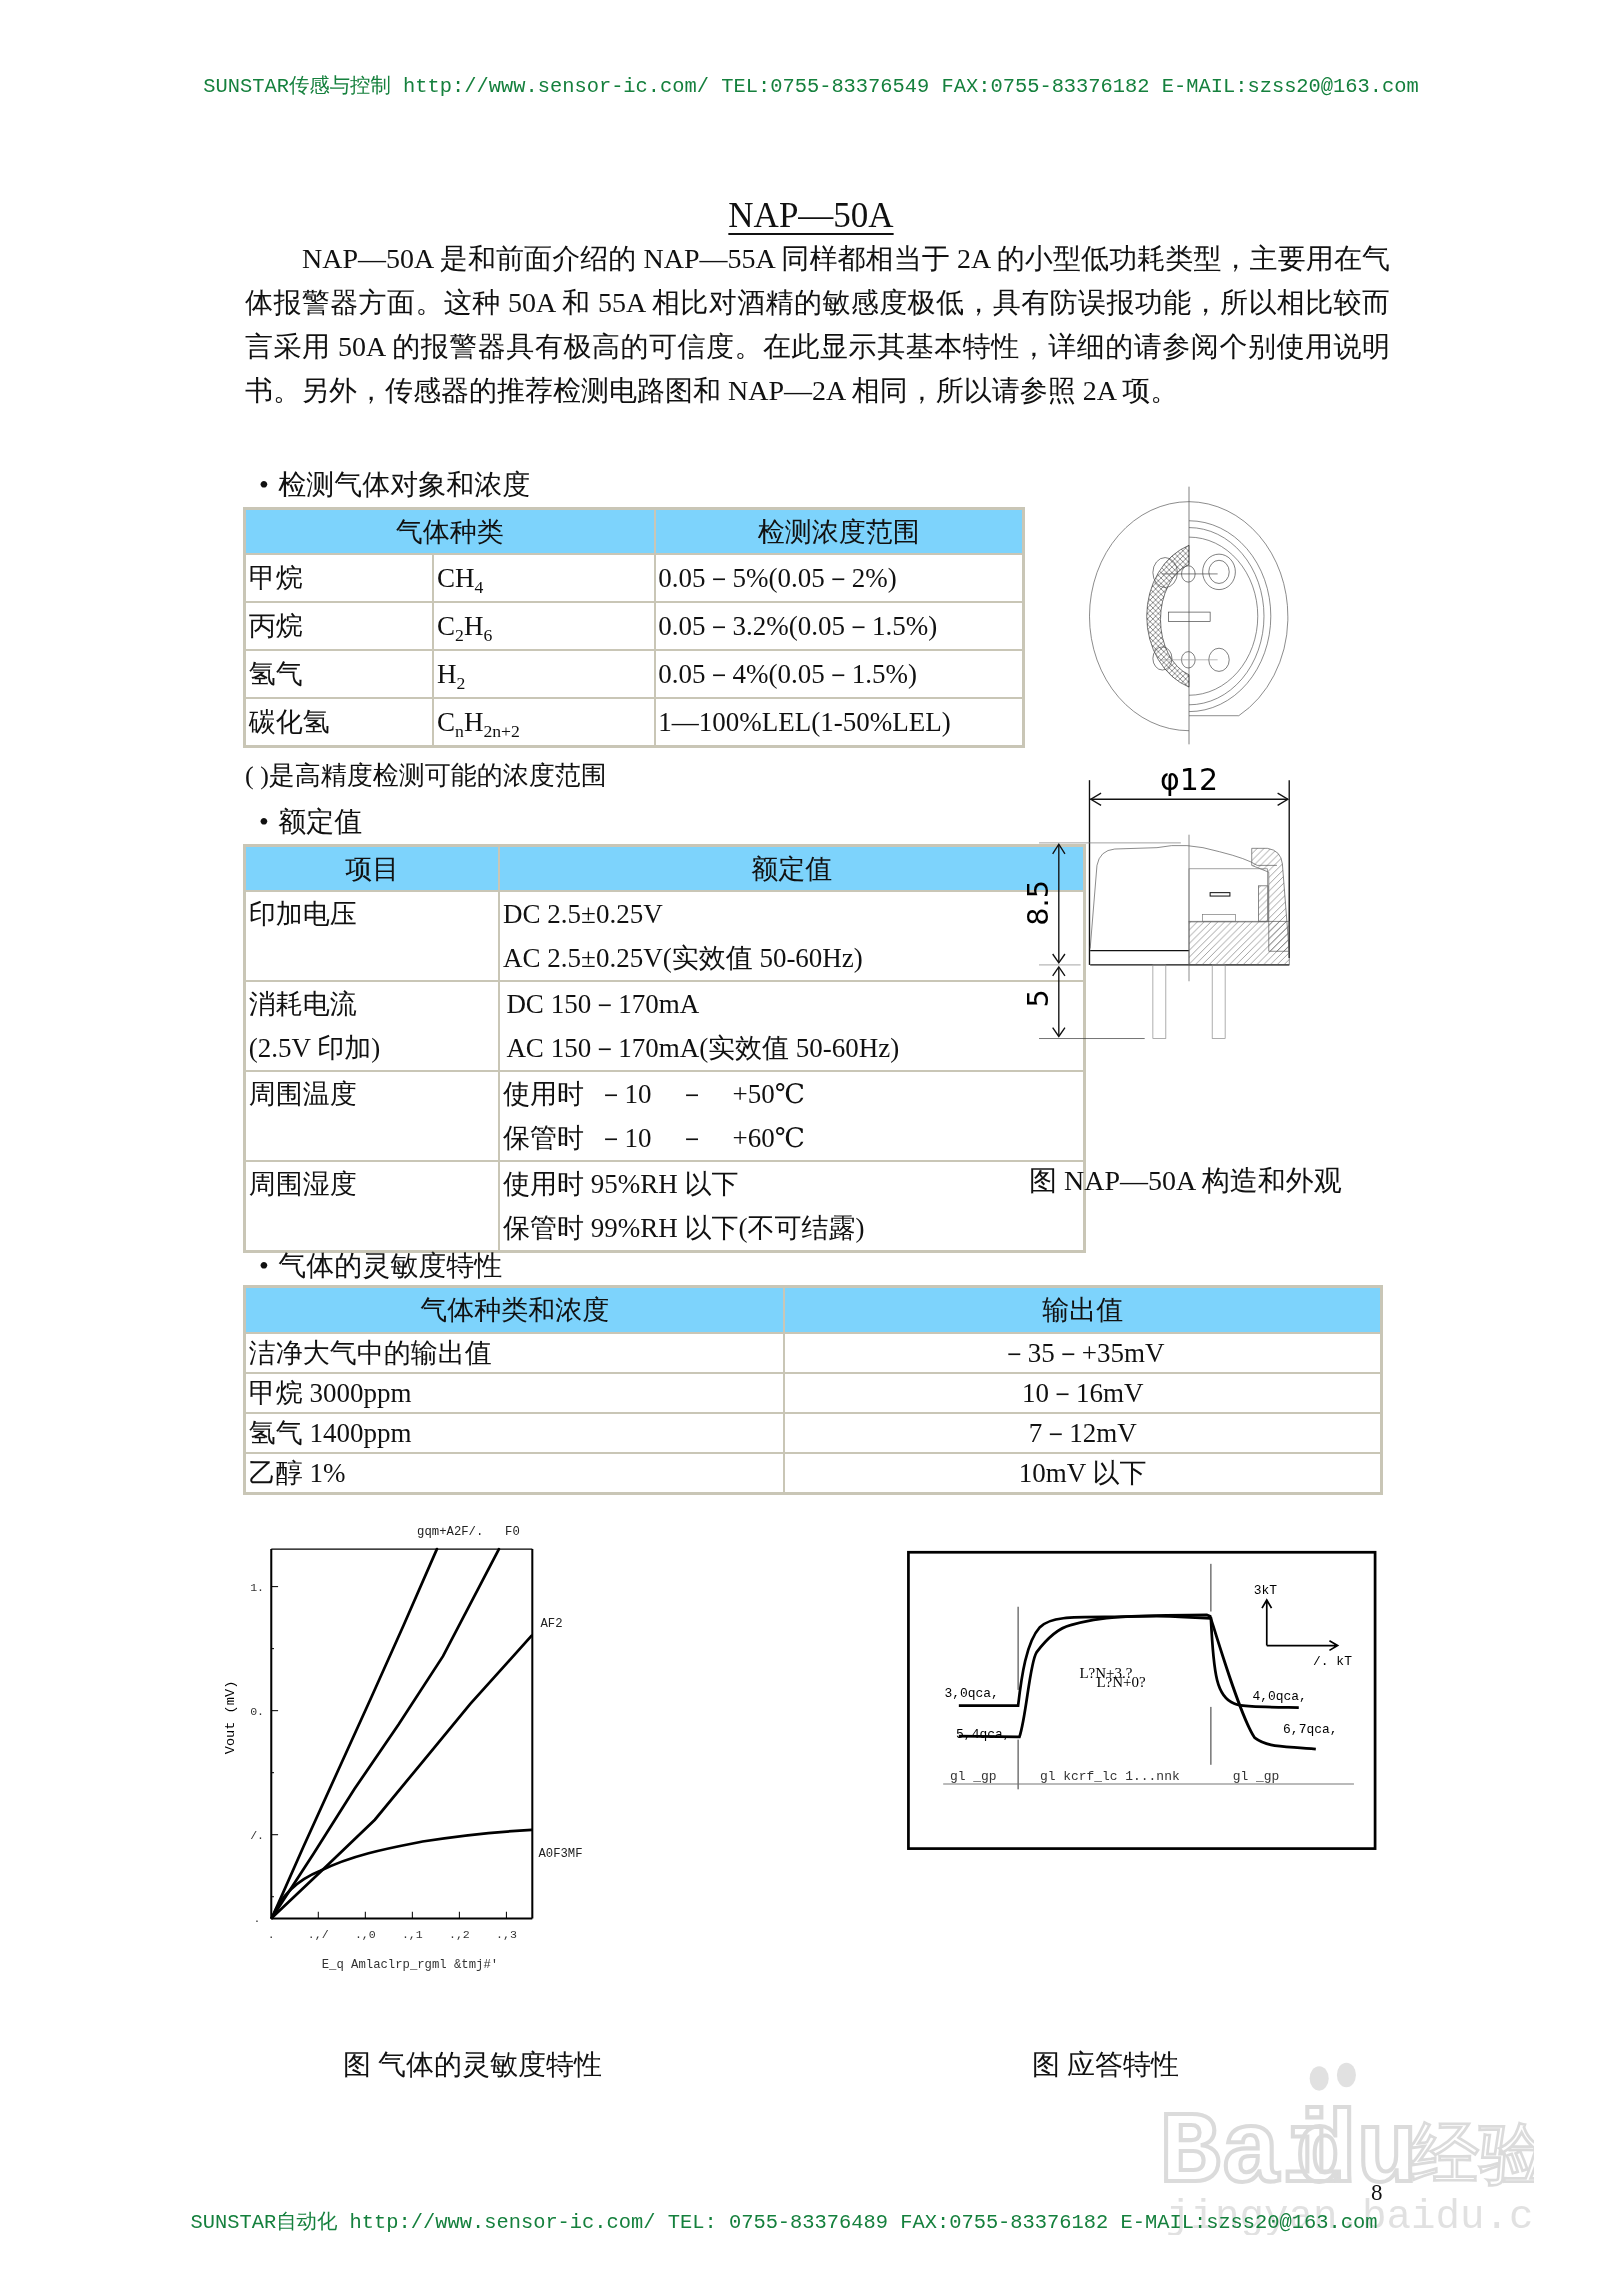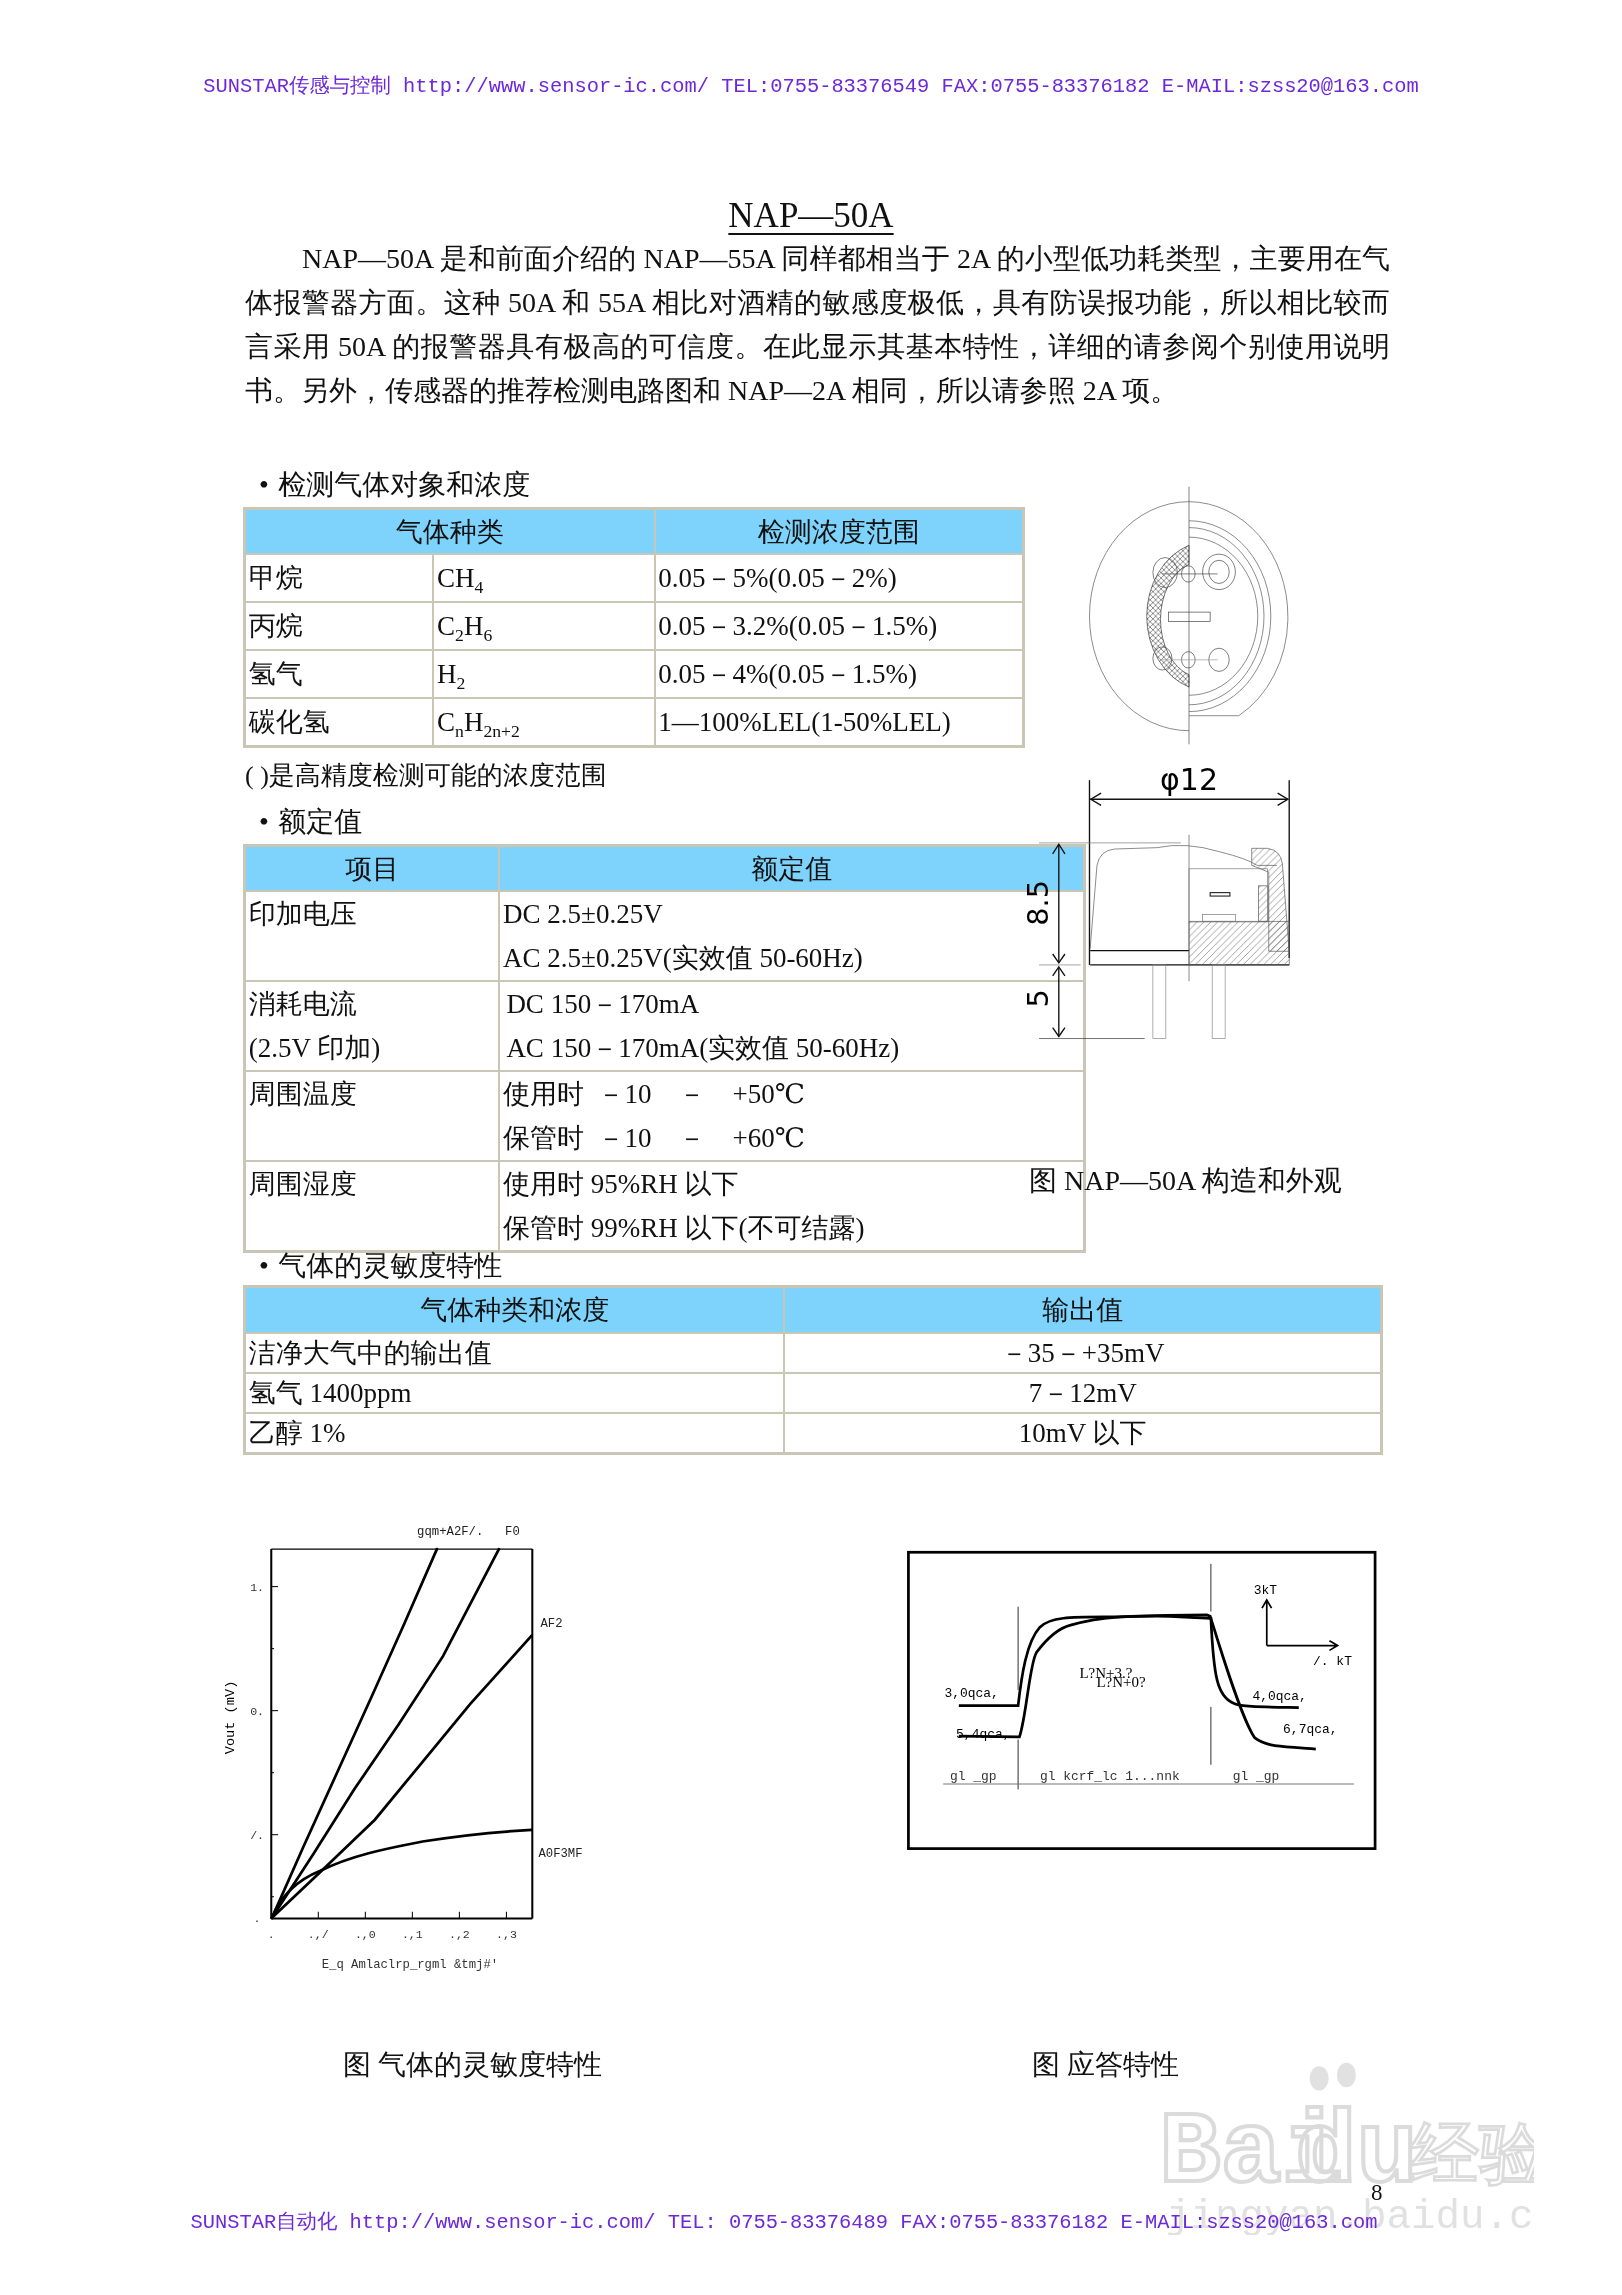--- a/index.html
+++ b/index.html
@@ -1,19 +1,19 @@
 <!DOCTYPE html>
 <html style="font-size:11px"><head>
 <meta charset="utf-8">
 <style>
   html, body { margin:0; padding:0; background:#ffffff; }
   body { width:1622px; height:2295px; position:relative; overflow:hidden;
          font-family:"Liberation Serif","DejaVu Serif",serif; color:#111; }
   .hdr, .ftr { position:absolute; left:0; width:1622px; text-align:center;
-         font-family:"Liberation Mono","DejaVu Sans Mono",monospace; color:#6d28d9; font-size:20.4px; letter-spacing:0px; }
+         font-family:"Liberation Mono","DejaVu Sans Mono",monospace; color:#15803d; font-size:20.4px; letter-spacing:0px; }
   .hdr { top:71px; }
   .ftr { top:2207px; left:-27px; }
   .title { position:absolute; top:196px; left:0; width:1622px; text-align:center; font-size:35px; }
   .title span { text-decoration:underline; text-underline-offset:5.5px; text-decoration-thickness:2px; }
   .para { position:absolute; left:245px; top:237px; width:1145px; font-size:28px; line-height:44px; text-align:justify; }
   .para .indent { display:inline-block; width:57px; }
   .bullet { position:absolute; font-size:28px; left:259px; }
   .bullet::before { content:"•"; margin-right:9.5px; }
   table.t { position:absolute; border-collapse:separate; border-spacing:0; font-size:27px;
             border:2.7px solid #c9c6b6; background:#fff; }
@@ -113,20 +113,24 @@
 <div class="bullet" style="top:1247px;">气体的灵敏度特性</div>
 <table class="t" style="left:243px; top:1285px; width:1140px;">
   <tbody>
       <tr style="height:46px;">
     <th style="width:532px;">气体种类和浓度</th>
     <th>输出值</th>
   </tr>
   <tr style="height:40px;">
         <td>洁净大气中的输出值</td>
         <td class="c">－35－+35mV</td>
+      </tr>
+  <tr style="height:40px;">
+        <td>甲烷 3000ppm</td>
+        <td class="c">10－16mV</td>
       </tr>
   <tr style="height:40px;">
         <td>氢气 1400ppm</td>
         <td class="c">7－12mV</td>
       </tr>
   <tr style="height:40px;">
         <td>乙醇 1%</td>
         <td class="c">10mV 以下</td>
       </tr>
 </tbody>

